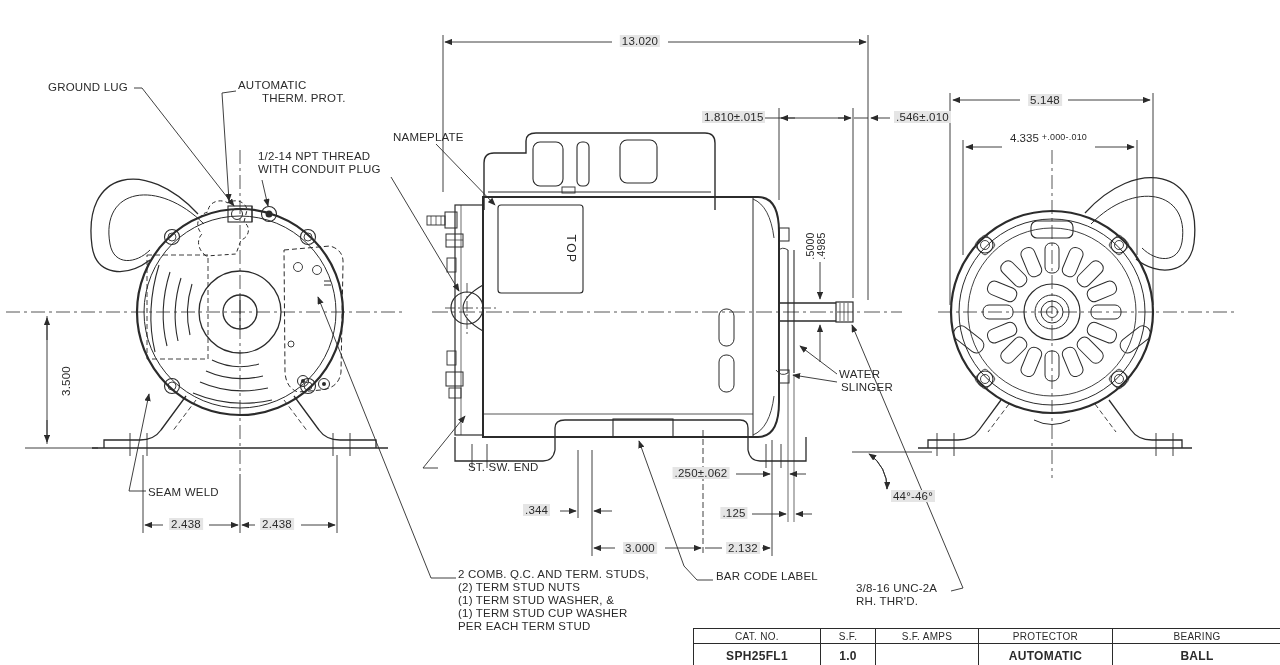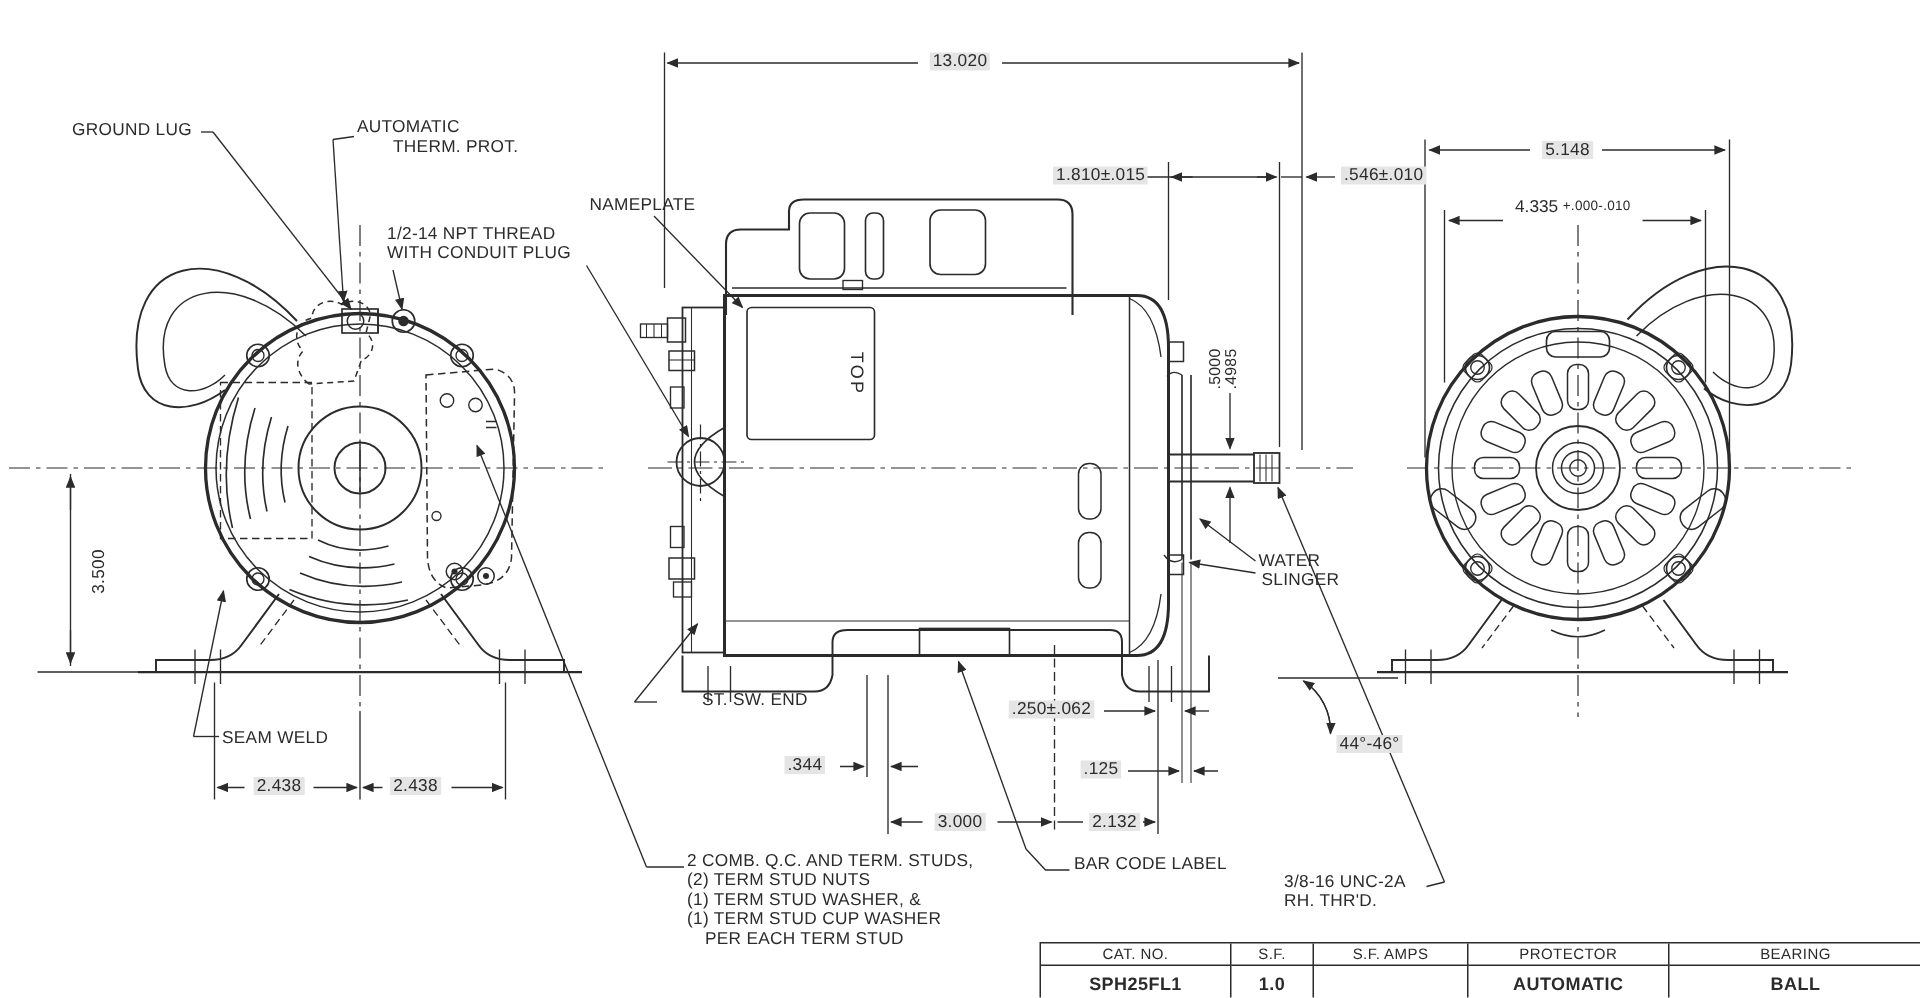--- a/index.html
+++ b/index.html
@@ -366,21 +366,21 @@
   <div class="lbl" style="left:148px;top:486px;">SEAM WELD</div>
   <div class="lbl" style="left:839px;top:368px;">WATER</div>
   <div class="lbl" style="left:841px;top:381px;">SLINGER</div>
   <div class="lbl" style="left:716px;top:570px;">BAR CODE LABEL</div>
   <div class="lbl" style="left:856px;top:582px;">3/8-16 UNC-2A</div>
   <div class="lbl" style="left:856px;top:595px;">RH. THR'D.</div>
   <div class="lbl" style="left:458px;top:568px;">2 COMB. Q.C. AND TERM. STUDS,</div>
   <div class="lbl" style="left:458px;top:581px;">(2) TERM STUD NUTS</div>
   <div class="lbl" style="left:458px;top:594px;">(1) TERM STUD WASHER, &amp;</div>
   <div class="lbl" style="left:458px;top:607px;">(1) TERM STUD CUP WASHER</div>
-  <div class="lbl" style="left:458px;top:620px;margin-left:12px;">PER EACH TERM STUD</div>
+  <div class="lbl" style="left:458px;top:620px;">PER EACH TERM STUD</div>
 
   <div class="rot cw topmark" style="left:571px;top:249px;">
       <span>TOP</span>
     </div>
   <div class="rot" style="left:66px;top:381px;">
       <span>3.500</span>
     </div>
   <div class="rot shaftdia" style="left:816px;top:246px;">
       <span><span>.5000</span><br><span>.4985</span></span>
     </div>

